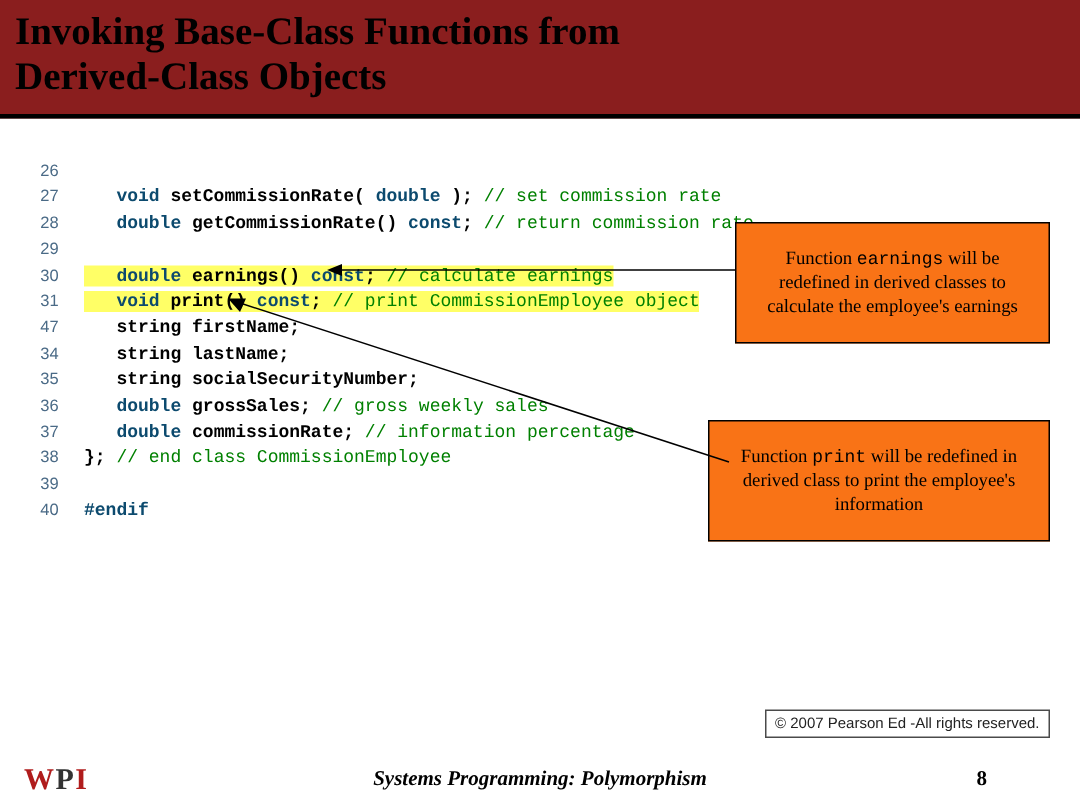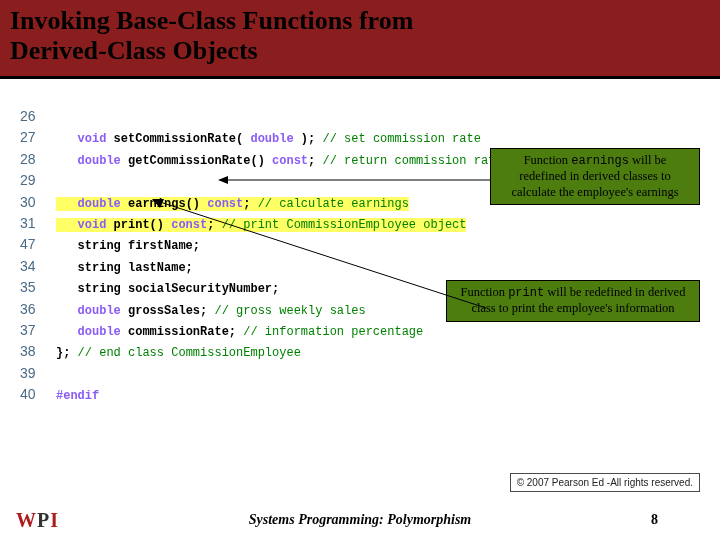--- a/index.html
+++ b/index.html
@@ -25,40 +25,40 @@
   }
   .code-area {
     position: absolute;
     left: 20px; top: 106px;
     width: 430px;
     font-family: "Courier New", monospace;
     font-size: 12px;
     line-height: 1.45;
   }
   .code-line { white-space: pre; }
-  .ln { color: #4a6a86; display: inline-block; width: 26px; text-align: left; margin-right: 10px; font-family: Arial, sans-serif; font-size: 14px; }
-  .kw { color: #8b5cf6; font-weight: bold; }
+  .ln { color: #4a6a86; display: inline-block; width: 26px; text-align: center; margin-right: 10px; font-family: Arial, sans-serif; font-size: 11px; }
+  .kw { color: #0c4a6e; font-weight: bold; }
   .cm { color: #008000; }
   .tx { color: #000; font-weight: bold; }
   .hl { background: #ffff66; }
 
   .callout {
     position: absolute;
     border: 1px solid #000;
-    background: #4d7c0f;
+    background: #f97316;
     font-family: "Times New Roman", serif;
     font-size: 12.5px;
     color: #000;
-    padding: 4px 8px;
+    padding: 16px 8px;
     text-align: center;
     line-height: 1.25;
   }
   .callout .mono { font-family: "Courier New", monospace; font-size: 12px; }
   #callout1 { right: 20px; top: 148px; width: 210px; }
-  #callout2 { right: 20px; top: 280px; width: 254px; }
+  #callout2 { right: 20px; top: 280px; width: 228px; }
 
   .arrow {
     position: absolute;
     pointer-events: none;
   }
 
   .copyright {
     position: absolute;
     right: 20px; bottom: 48px;
     border: 1px solid #4a4a4a;

